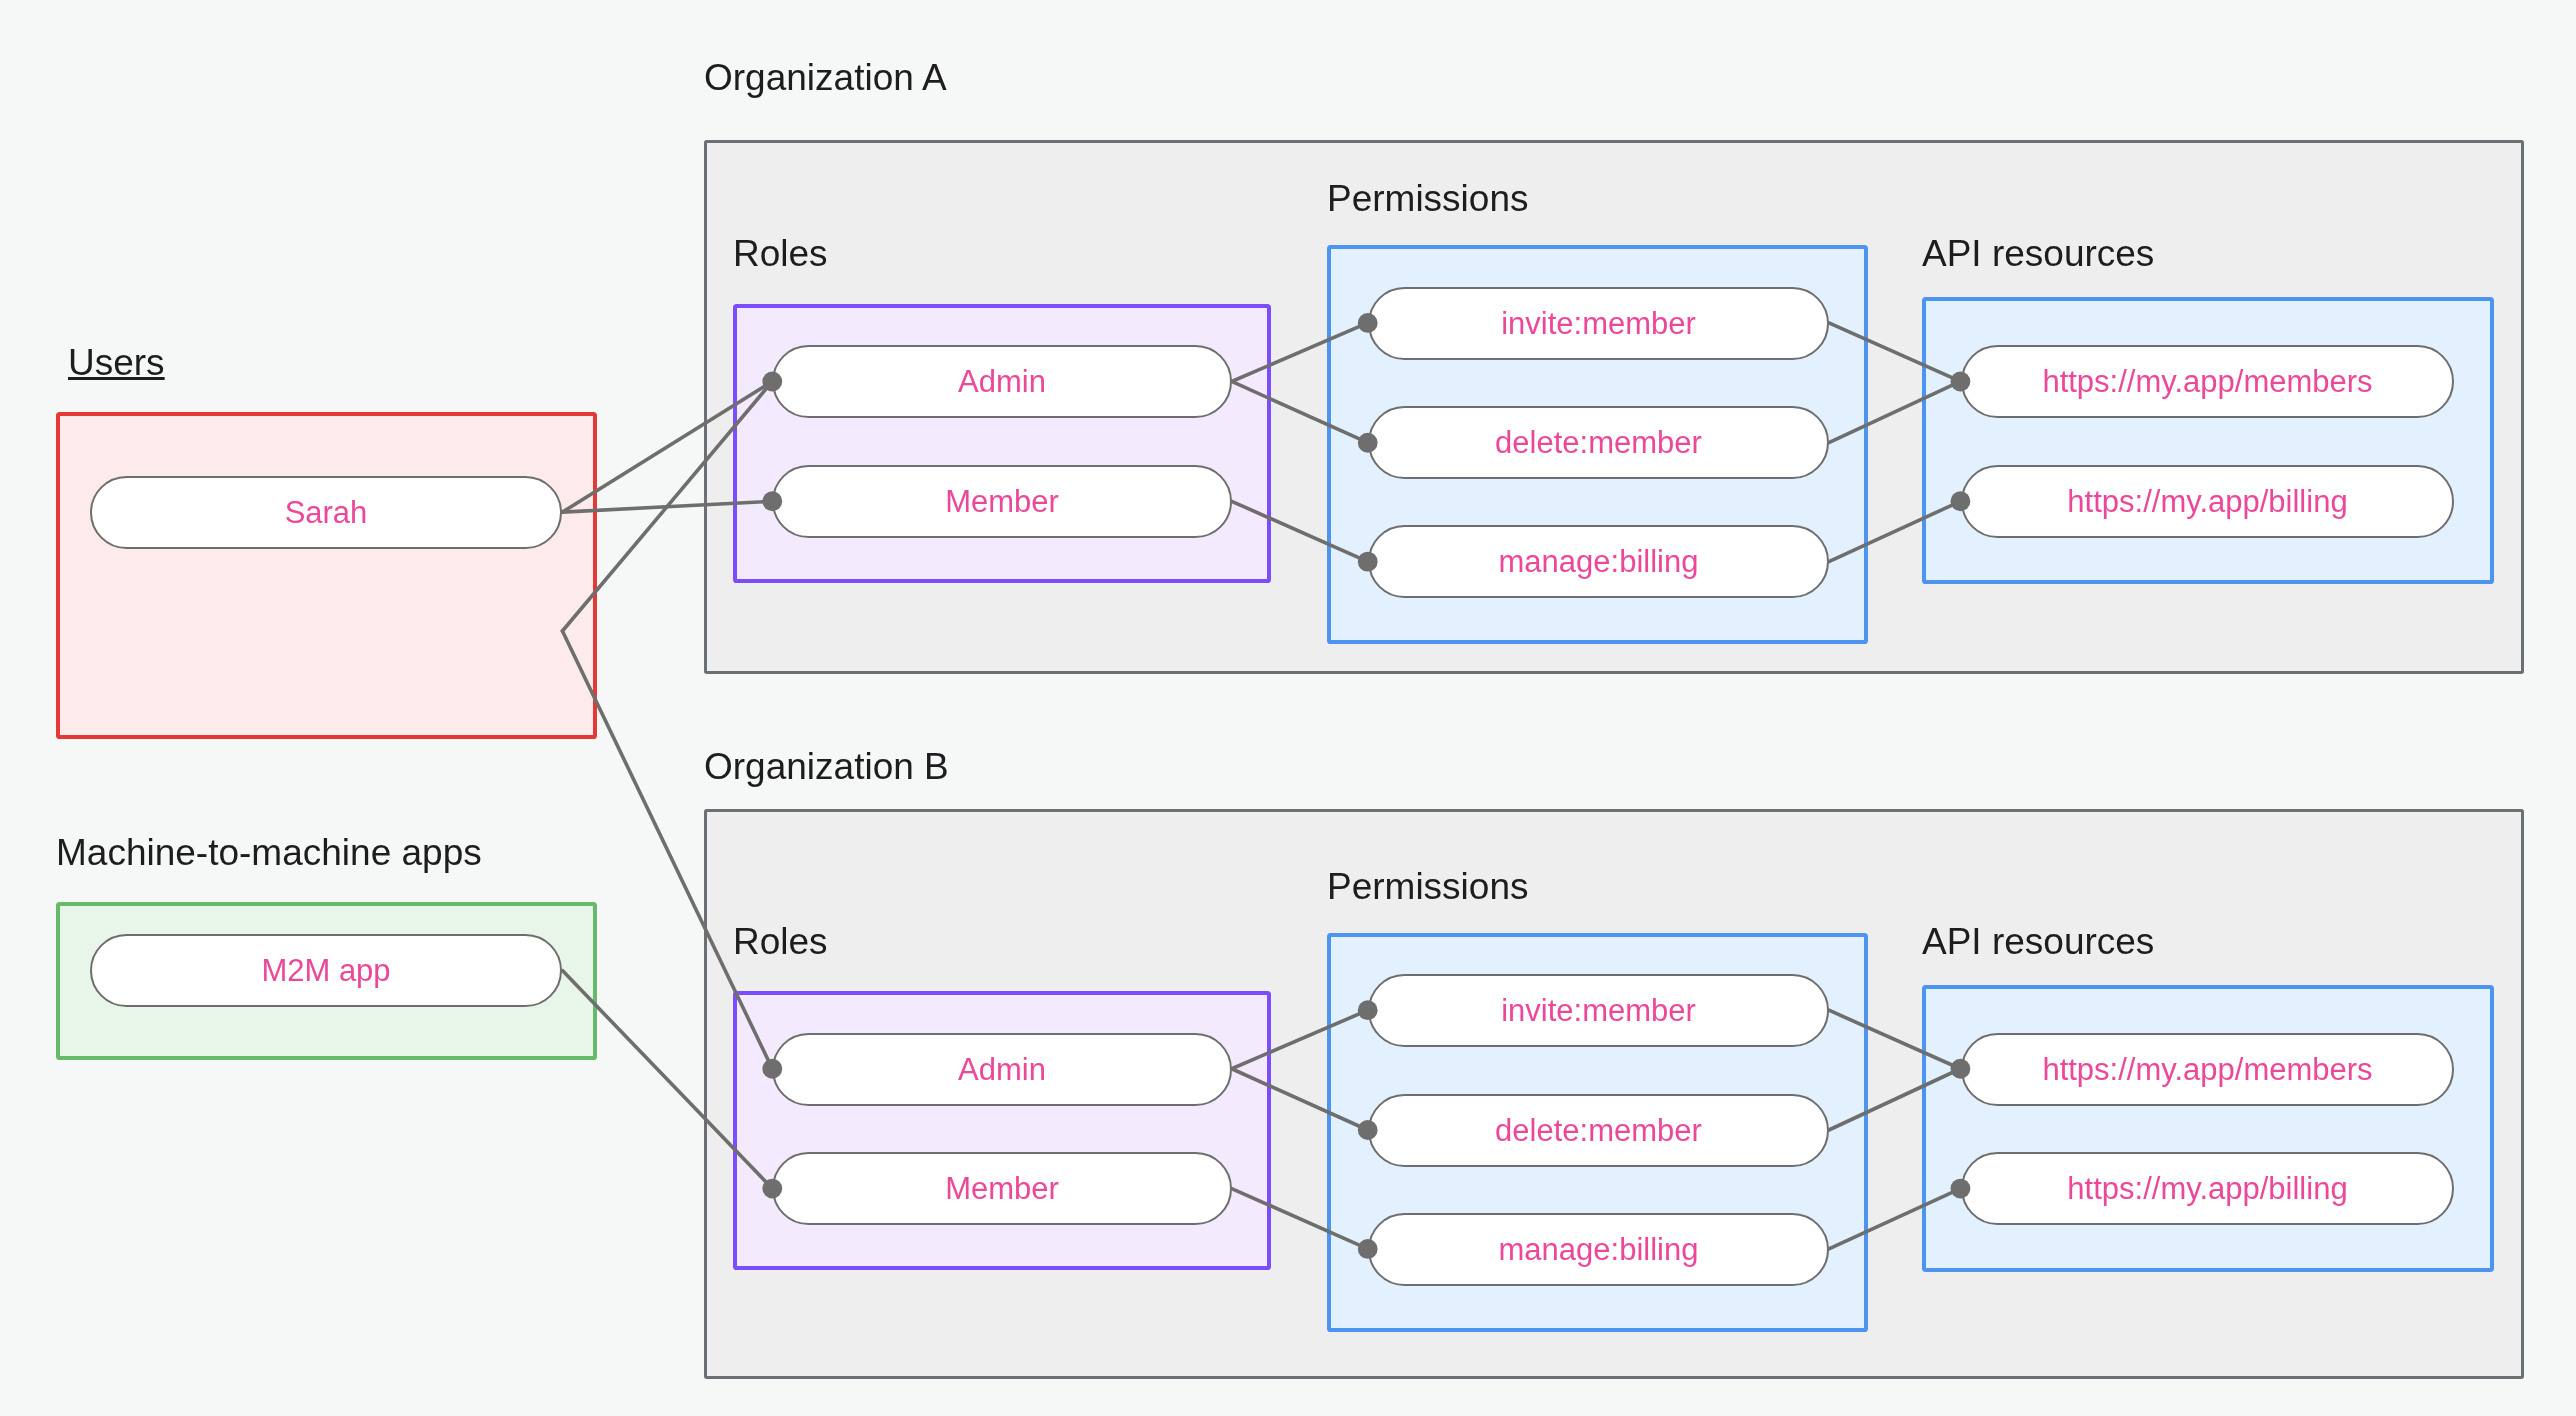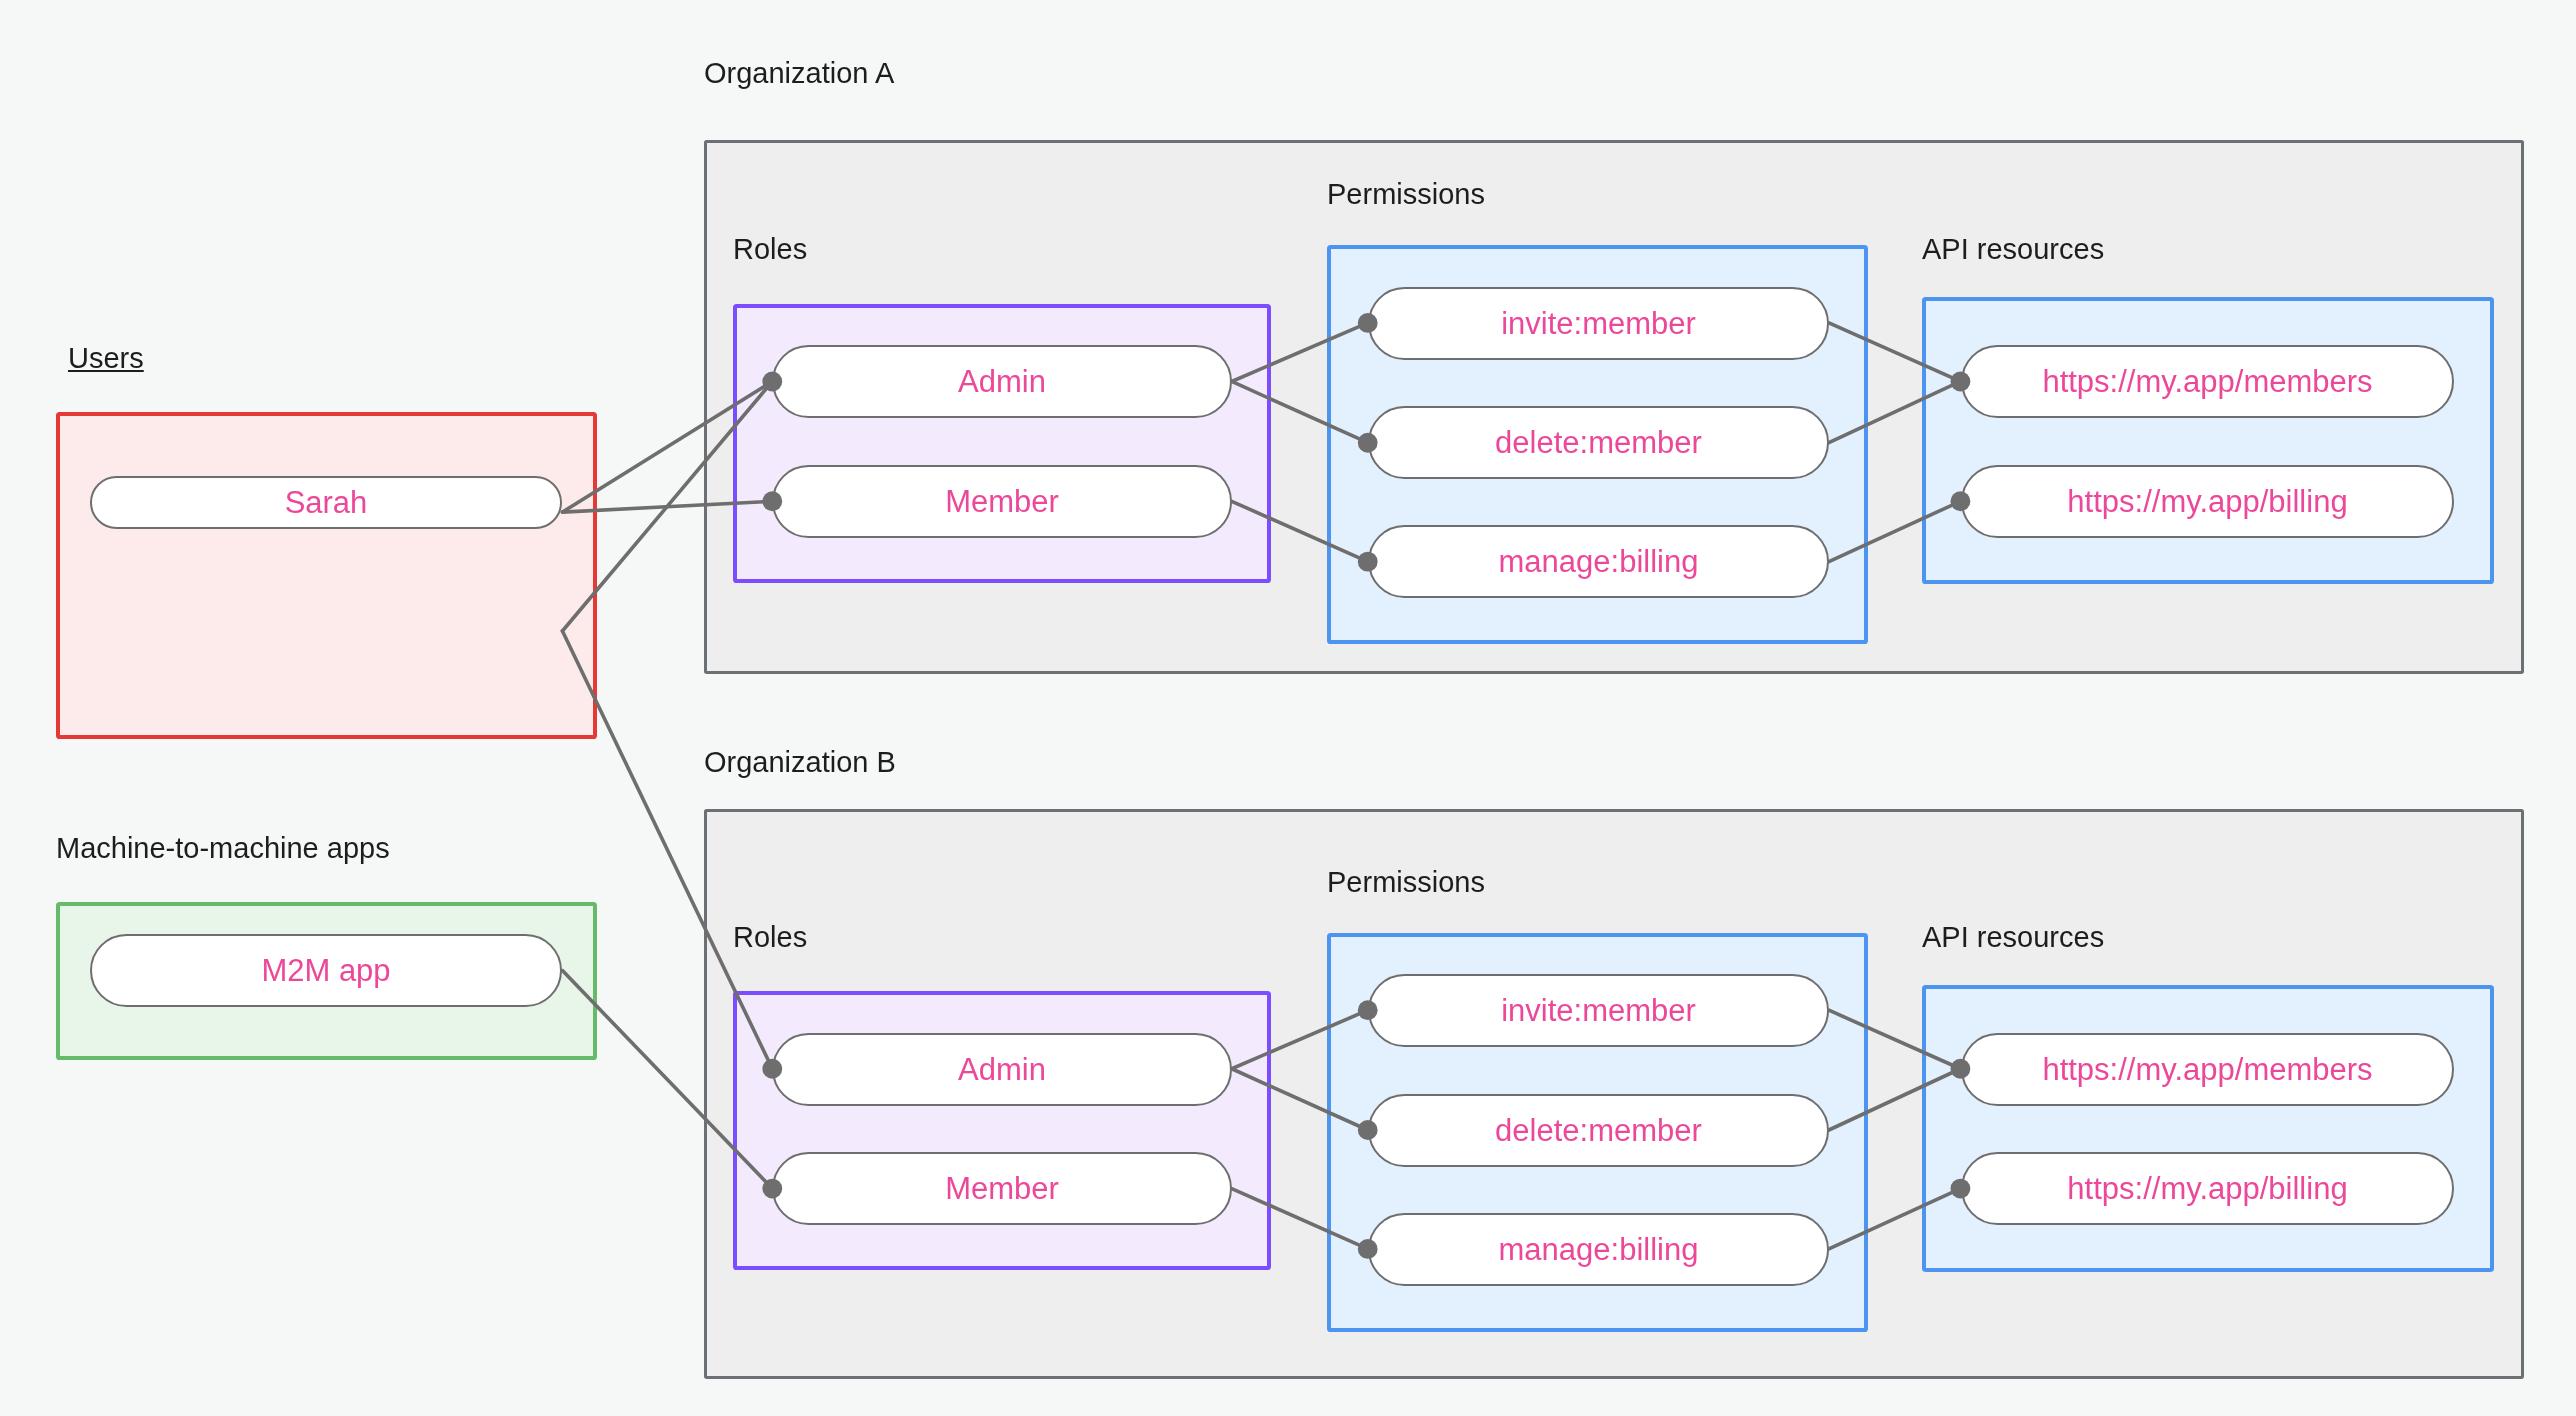--- a/index.html
+++ b/index.html
@@ -25,21 +25,21 @@
     width: 2576px;
     height: 1416px;
     pointer-events: none;
     z-index: 5;
   }
 
   
   .caption {
     position: absolute;
     color: #1d1d1f;
-    font-size: 29px;
+    font-size: 37px;
     line-height: 1;
     white-space: nowrap;
     z-index: 3;
   }
 
   
   .group {
     position: absolute;
     box-sizing: border-box;
     z-index: 2;
@@ -149,21 +149,21 @@
   <div class="group group-m2m" style="left:56px; top:902px; width:541px; height:158px;"></div>
 
   <div class="group group-roles" style="left:733px; top:304px; width:538px; height:279px;"></div>
   <div class="group group-perms" style="left:1327px; top:245px; width:541px; height:399px;"></div>
   <div class="group group-api" style="left:1922px; top:297px; width:572px; height:287px;"></div>
 
   <div class="group group-roles" style="left:733px; top:991px; width:538px; height:279px;"></div>
   <div class="group group-perms" style="left:1327px; top:933px; width:541px; height:399px;"></div>
   <div class="group group-api" style="left:1922px; top:985px; width:572px; height:287px;"></div>
 
-  <div class="node" style="left:90px; top:476px; width:472px; height:53px;">Sarah</div>
+  <div class="node" style="left:90px; top:476px; width:472px; height:73px;">Sarah</div>
   <div class="node" style="left:90px; top:934px; width:472px; height:73px;">M2M app</div>
 
   <div class="node" style="left:772px; top:345px; width:460px; height:73px;">Admin</div>
   <div class="node" style="left:772px; top:465px; width:460px; height:73px;">Member</div>
 
   <div class="node" style="left:1368px; top:287px; width:461px; height:73px;">invite:member</div>
   <div class="node" style="left:1368px; top:406px; width:461px; height:73px;">delete:member</div>
   <div class="node" style="left:1368px; top:525px; width:461px; height:73px;">manage:billing</div>
 
   <div class="node" style="left:1961px; top:345px; width:493px; height:73px;">https://my.app/members</div>

